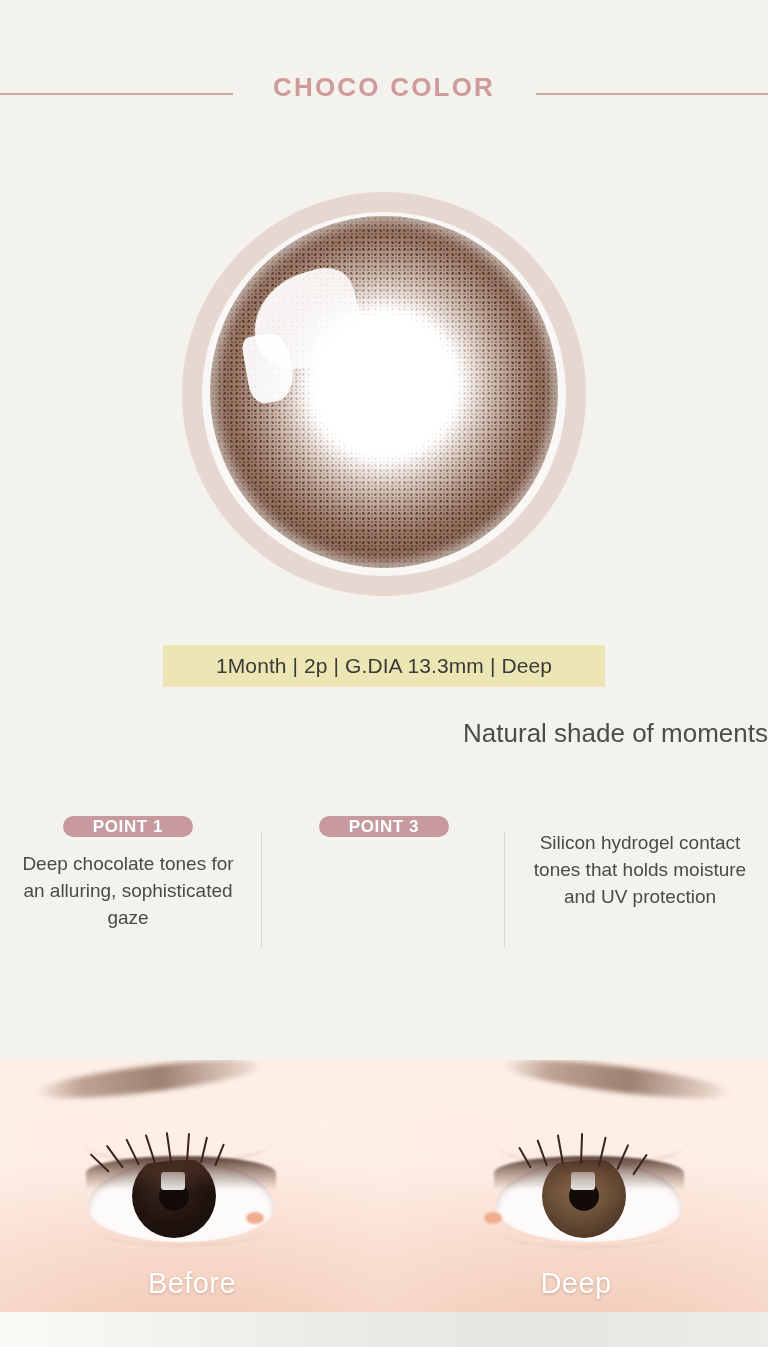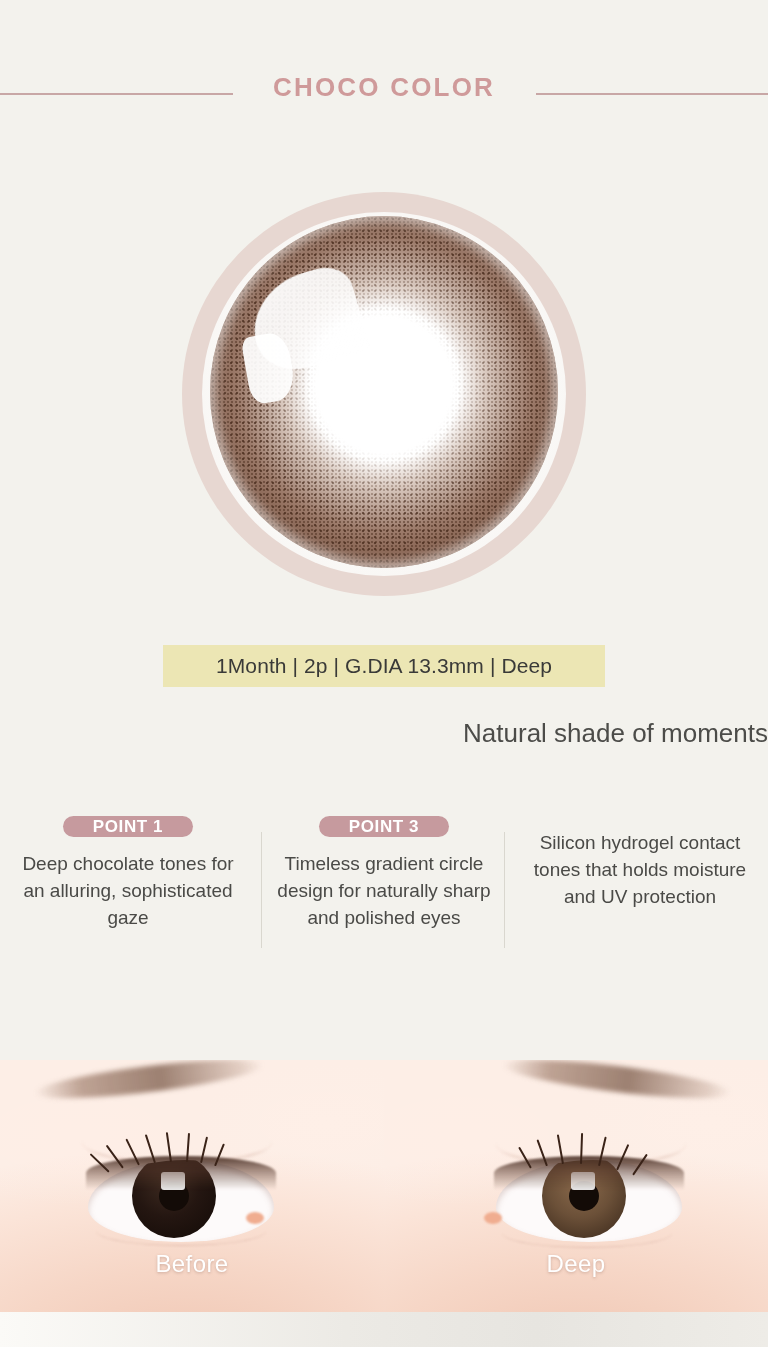--- a/index.html
+++ b/index.html
@@ -156,22 +156,22 @@
     filter:blur(1.4px);
   }
   .under {
     position:absolute; width:170px; height:30px;
     border-bottom:1.6px solid rgba(205,160,145,.5);
     border-radius:50%;
     filter:blur(1.2px);
   }
   .tear { position:absolute; width:18px; height:12px; background:#f0ad90; border-radius:50%; filter:blur(1px); }
   .caption {
-    position:absolute; bottom:34px; width:100%; text-align:center;
-    color:#ffffff; font-size:24px; letter-spacing:.4px;
+    position:absolute; bottom:12px; width:100%; text-align:center;
+    color:#ffffff; font-size:29px; letter-spacing:.4px;
     text-shadow:0 1px 3px rgba(120,80,70,.35);
   }
 
   
   .bottom-strip {
     position:absolute; left:0; top:1312px; width:768px; height:35px;
     background:linear-gradient(90deg, #fbfaf7 0%, #eceae5 45%, #e7e5e0 70%, #eeece7 100%);
   }
 </style>
 </head>
@@ -205,21 +205,20 @@
     <div class="point-divider d1"></div>
     <div class="point-divider d2"></div>
 
     <div class="point-col">
       <div class="point-pill">POINT 1</div>
       <div class="point-text">Deep chocolate tones for an alluring, sophisticated gaze</div>
     </div>
 
     <div class="point-col">
       <div class="point-pill">POINT 3</div>
-      <div class="point-text">Timeless gradient circle design for naturally sharp and polished eyes</div>
     </div>
 
     <div class="point-col">
       <div class="point-text">Silicon hydrogel contact tones that holds moisture and UV protection</div>
     </div>
   </div>
 
   <div class="photos">
 
     <div class="photo">

